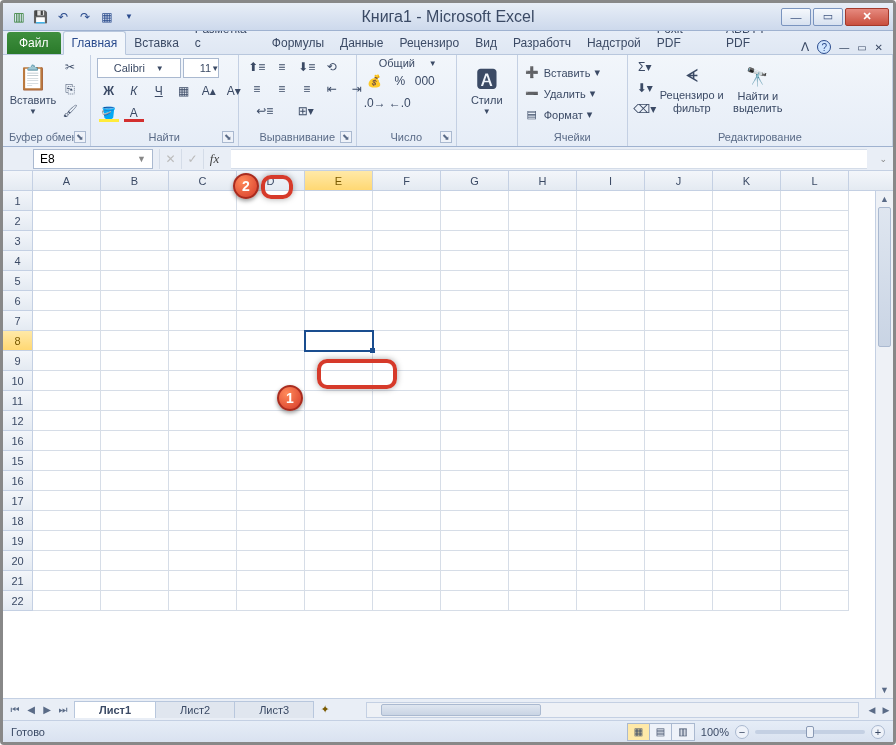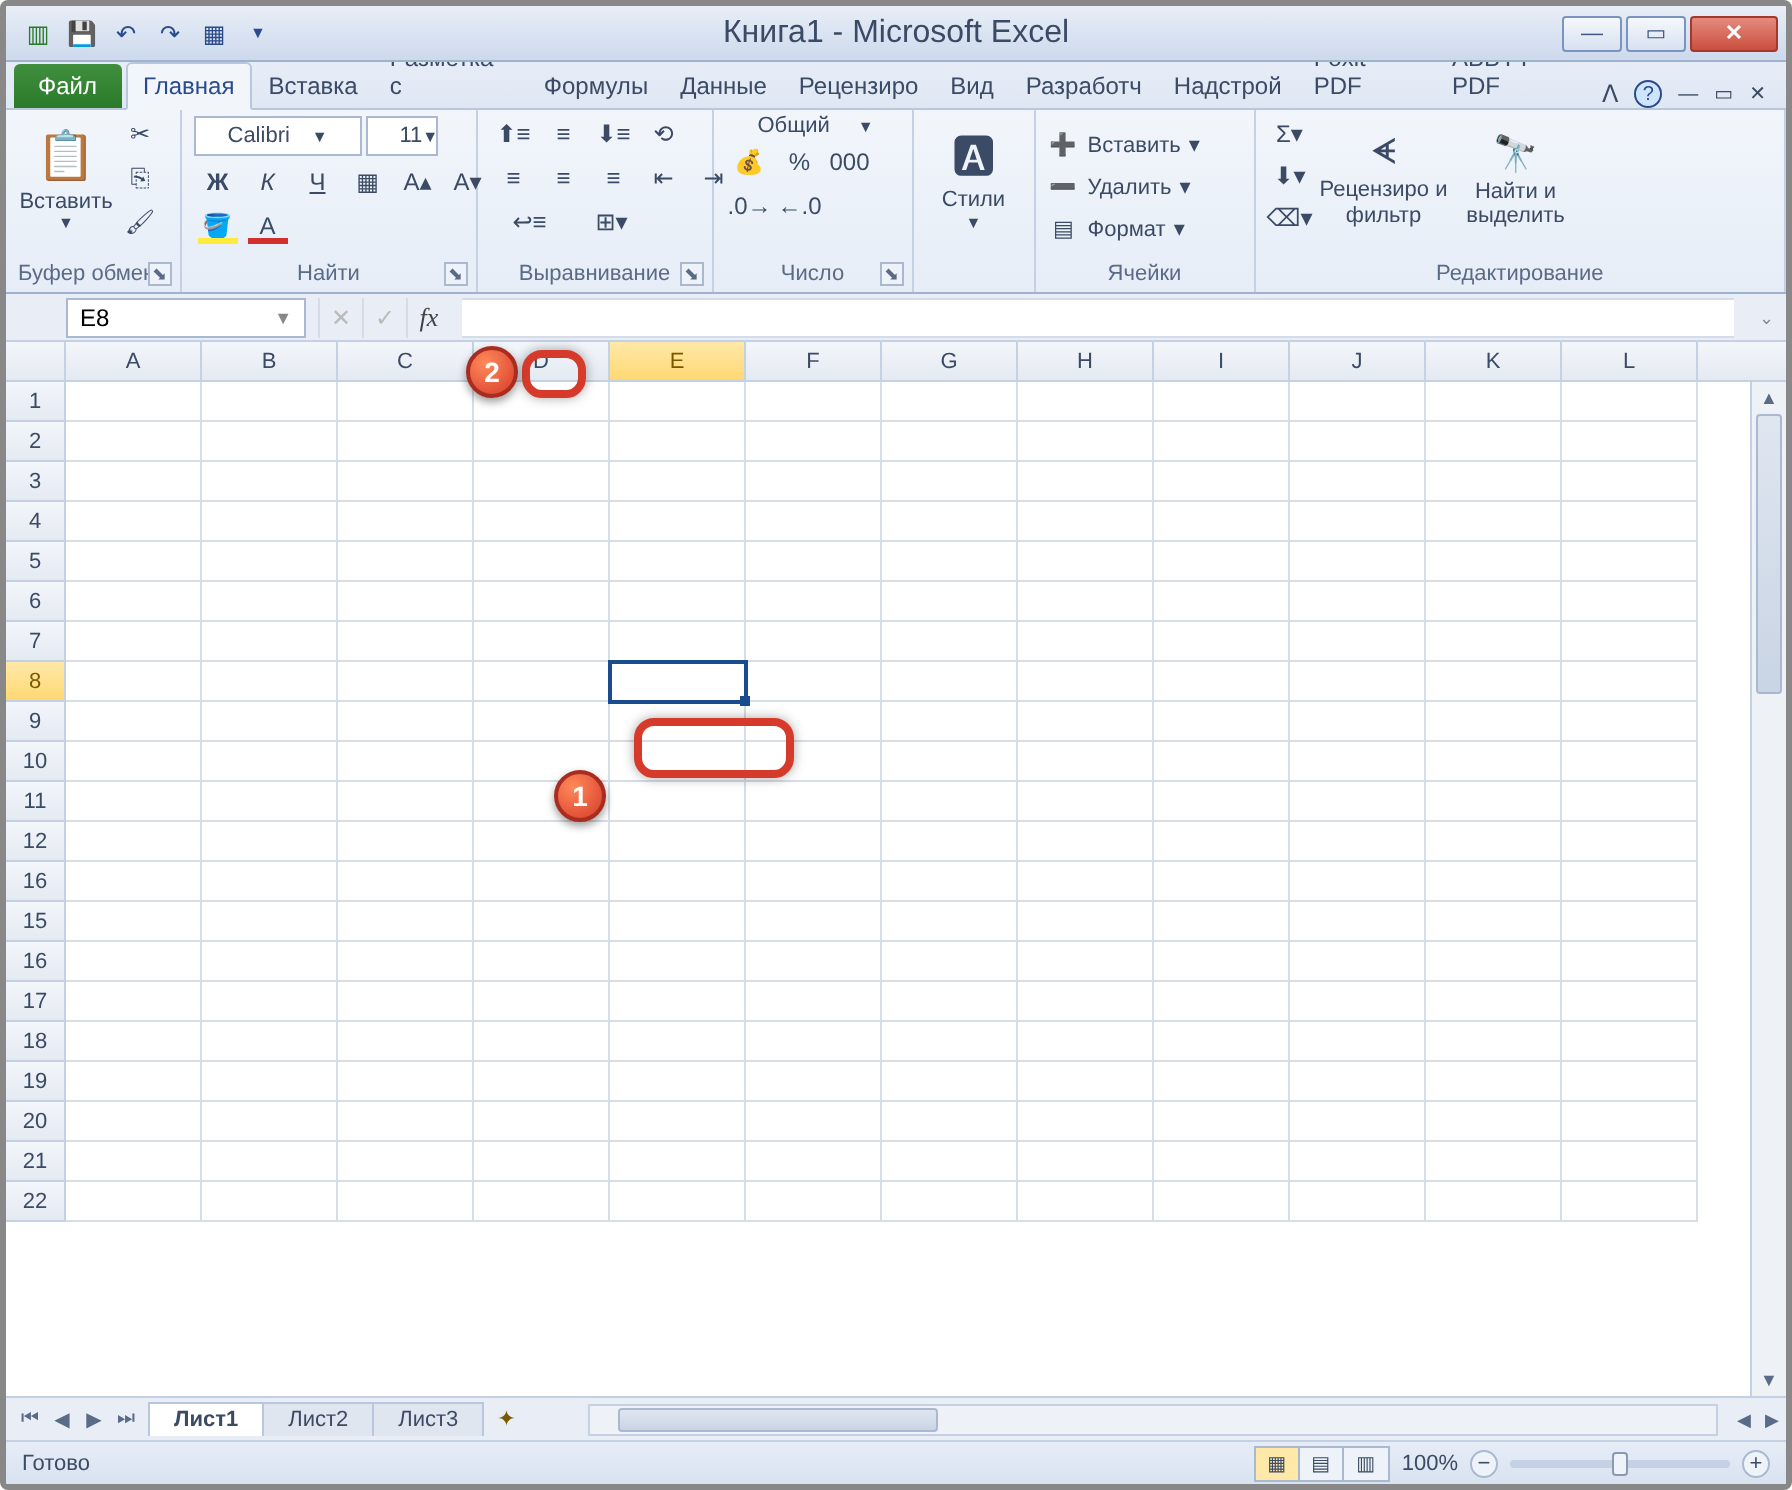--- a/index.html
+++ b/index.html
@@ -67,21 +67,21 @@
 .cell { width: 68px; height: 20px; border-right: 1px solid #d6dde7; border-bottom: 1px solid #d6dde7; position: relative; }
 .v-scroll { position: absolute; right: 0; top: 20px; bottom: 0; width: 18px; background: #eef1f6; border-left: 1px solid #c4d0e3; }
 .v-scroll .thumb { position: absolute; left: 2px; right: 2px; top: 16px; height: 140px; background: linear-gradient(#dfe6f0,#c9d4e4); border: 1px solid #aab9d0; border-radius: 2px; }
 .v-scroll .arr { position: absolute; left:0; right:0; height:16px; display:flex; align-items:center; justify-content:center; font-size:9px; color:#5a6b87; }
 .v-scroll .arr.up { top:0; } .v-scroll .arr.dn { bottom:0; }
 
 
 .sheet-tabs { height: 22px; background: #e9eef6; border-top: 1px solid #c4d0e3; display: flex; align-items: center; font-size: 11px; position: relative; }
 .nav-arrows { display: flex; padding: 0 4px; gap: 0; }
 .nav-arrows span { width: 16px; display: inline-flex; justify-content: center; color: #5a6b87; font-size: 10px; }
-.sh-tab { padding: 2px 12px; background: #e0e6ef; border: 1px solid #b8c7dd; border-bottom: none; margin-left: -1px; color: #3b4a65; }
+.sh-tab { padding: 2px 24px; background: #e0e6ef; border: 1px solid #b8c7dd; border-bottom: none; margin-left: -1px; color: #3b4a65; }
 .sh-tab.active { background: #fff; font-weight: bold; }
 .sh-new { width: 22px; text-align: center; color: #7a5a00; }
 .h-scroll { flex:1; margin: 0 6px 0 30px; height: 16px; background: #eef1f6; border: 1px solid #c4d0e3; position: relative; }
 .h-scroll .thumb { position:absolute; top:1px; bottom:1px; left:14px; width:160px; background: linear-gradient(#dfe6f0,#c9d4e4); border:1px solid #aab9d0; border-radius:2px;}
 .sheet-tabs .h-arr { width:14px; display:inline-flex; align-items:center; justify-content:center; font-size:9px; color:#5a6b87; }
 
 
 .statusbar { height: 22px; background: linear-gradient(#e6edf7,#d9e2f0); border-top: 1px solid #c4d0e3; display: flex; align-items: center; font-size: 11px; color: #3b4a65; padding: 0 8px; }
 .statusbar .right { margin-left: auto; display: flex; align-items: center; gap: 6px; }
 .view-btns { display: flex; border: 1px solid #aab9d0; }

